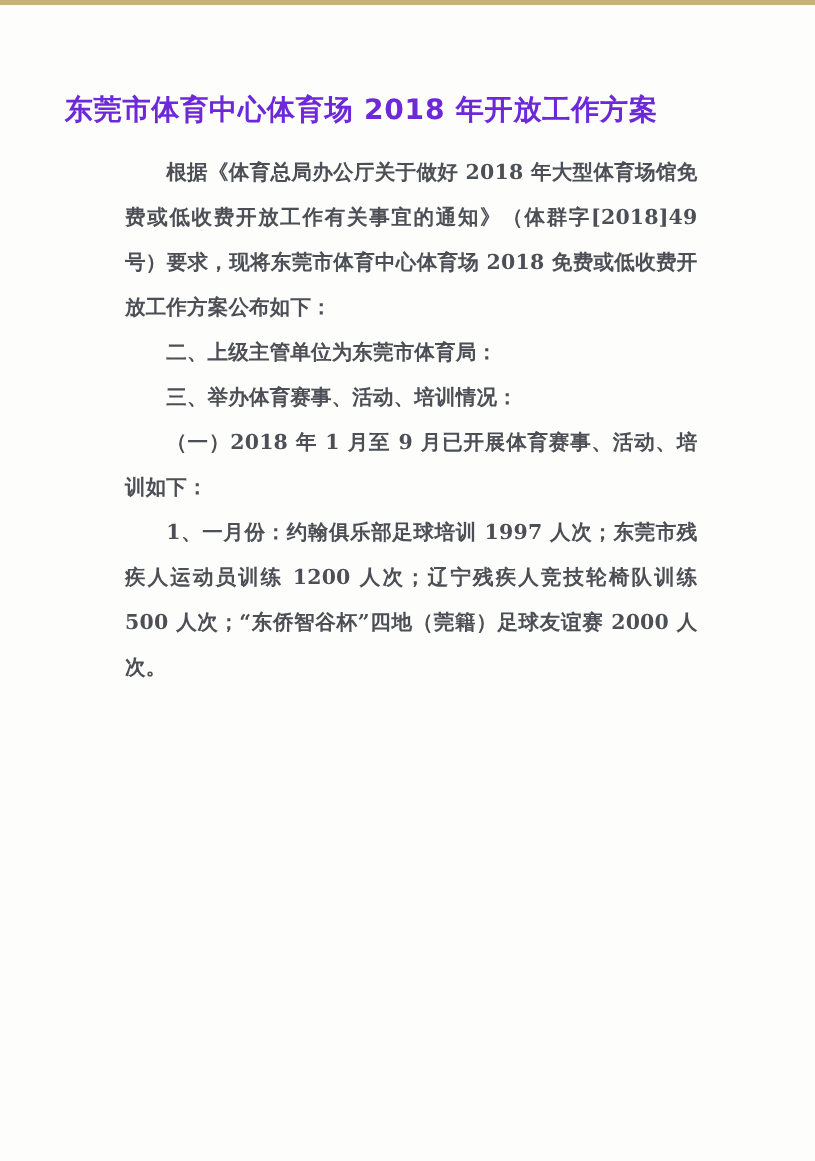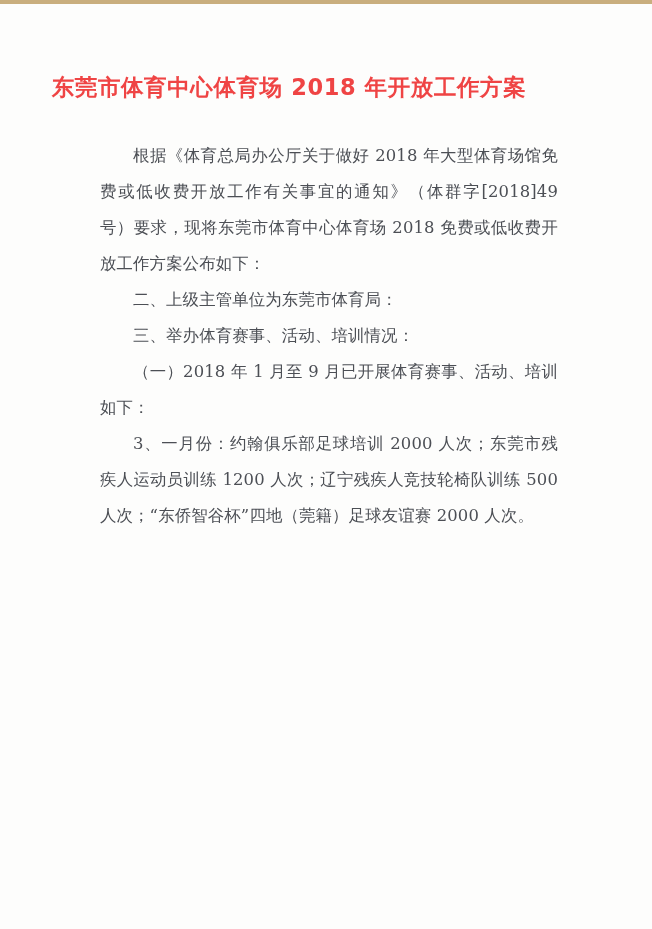--- a/index.html
+++ b/index.html
@@ -50,30 +50,31 @@
 
   .doc-title {
     position: absolute;
     top: 72px;
     left: 0;
     width: 578px;
     text-align: center;
     font-size: 22.5px;
     font-weight: bold;
     letter-spacing: 0.6px;
-    color: #ef4444;
+    color: #6d28d9;
     font-family: "DejaVu Sans", "Liberation Sans", sans-serif;
     white-space: nowrap;
   }
 
   .body-block {
     position: absolute;
-    top: 138px;
+    top: 120px;
     left: 100px;
     width: 458px;
+    font-weight: bold;
   }
 
   p.para {
     margin: 0;
     padding: 0;
     font-size: 16.4px;
     line-height: 36px;
     color: #4c4f55;
     text-align: justify;
     text-justify: inter-ideograph;
@@ -104,17 +105,17 @@
 
 
 
       <p class="para indent">二、上级主管单位为东莞市体育局：</p>
 
 
       <p class="para indent">三、举办体育赛事、活动、培训情况：</p>
 
       <p class="para indent">（一）2018 年 1 月至 9 月已开展体育赛事、活动、培训如下：</p>
 
-      <p class="para indent">3、一月份：约翰俱乐部足球培训 2000 人次；东莞市残疾人运动员训练 1200 人次；辽宁残疾人竞技轮椅队训练 500 人次；“东侨智谷杯”四地（莞籍）足球友谊赛 2000 人次。</p>
+      <p class="para indent">1、一月份：约翰俱乐部足球培训 1997 人次；东莞市残疾人运动员训练 1200 人次；辽宁残疾人竞技轮椅队训练 500 人次；“东侨智谷杯”四地（莞籍）足球友谊赛 2000 人次。</p>
 
     </div>
   </div>
 </div>
 
 </body></html>

